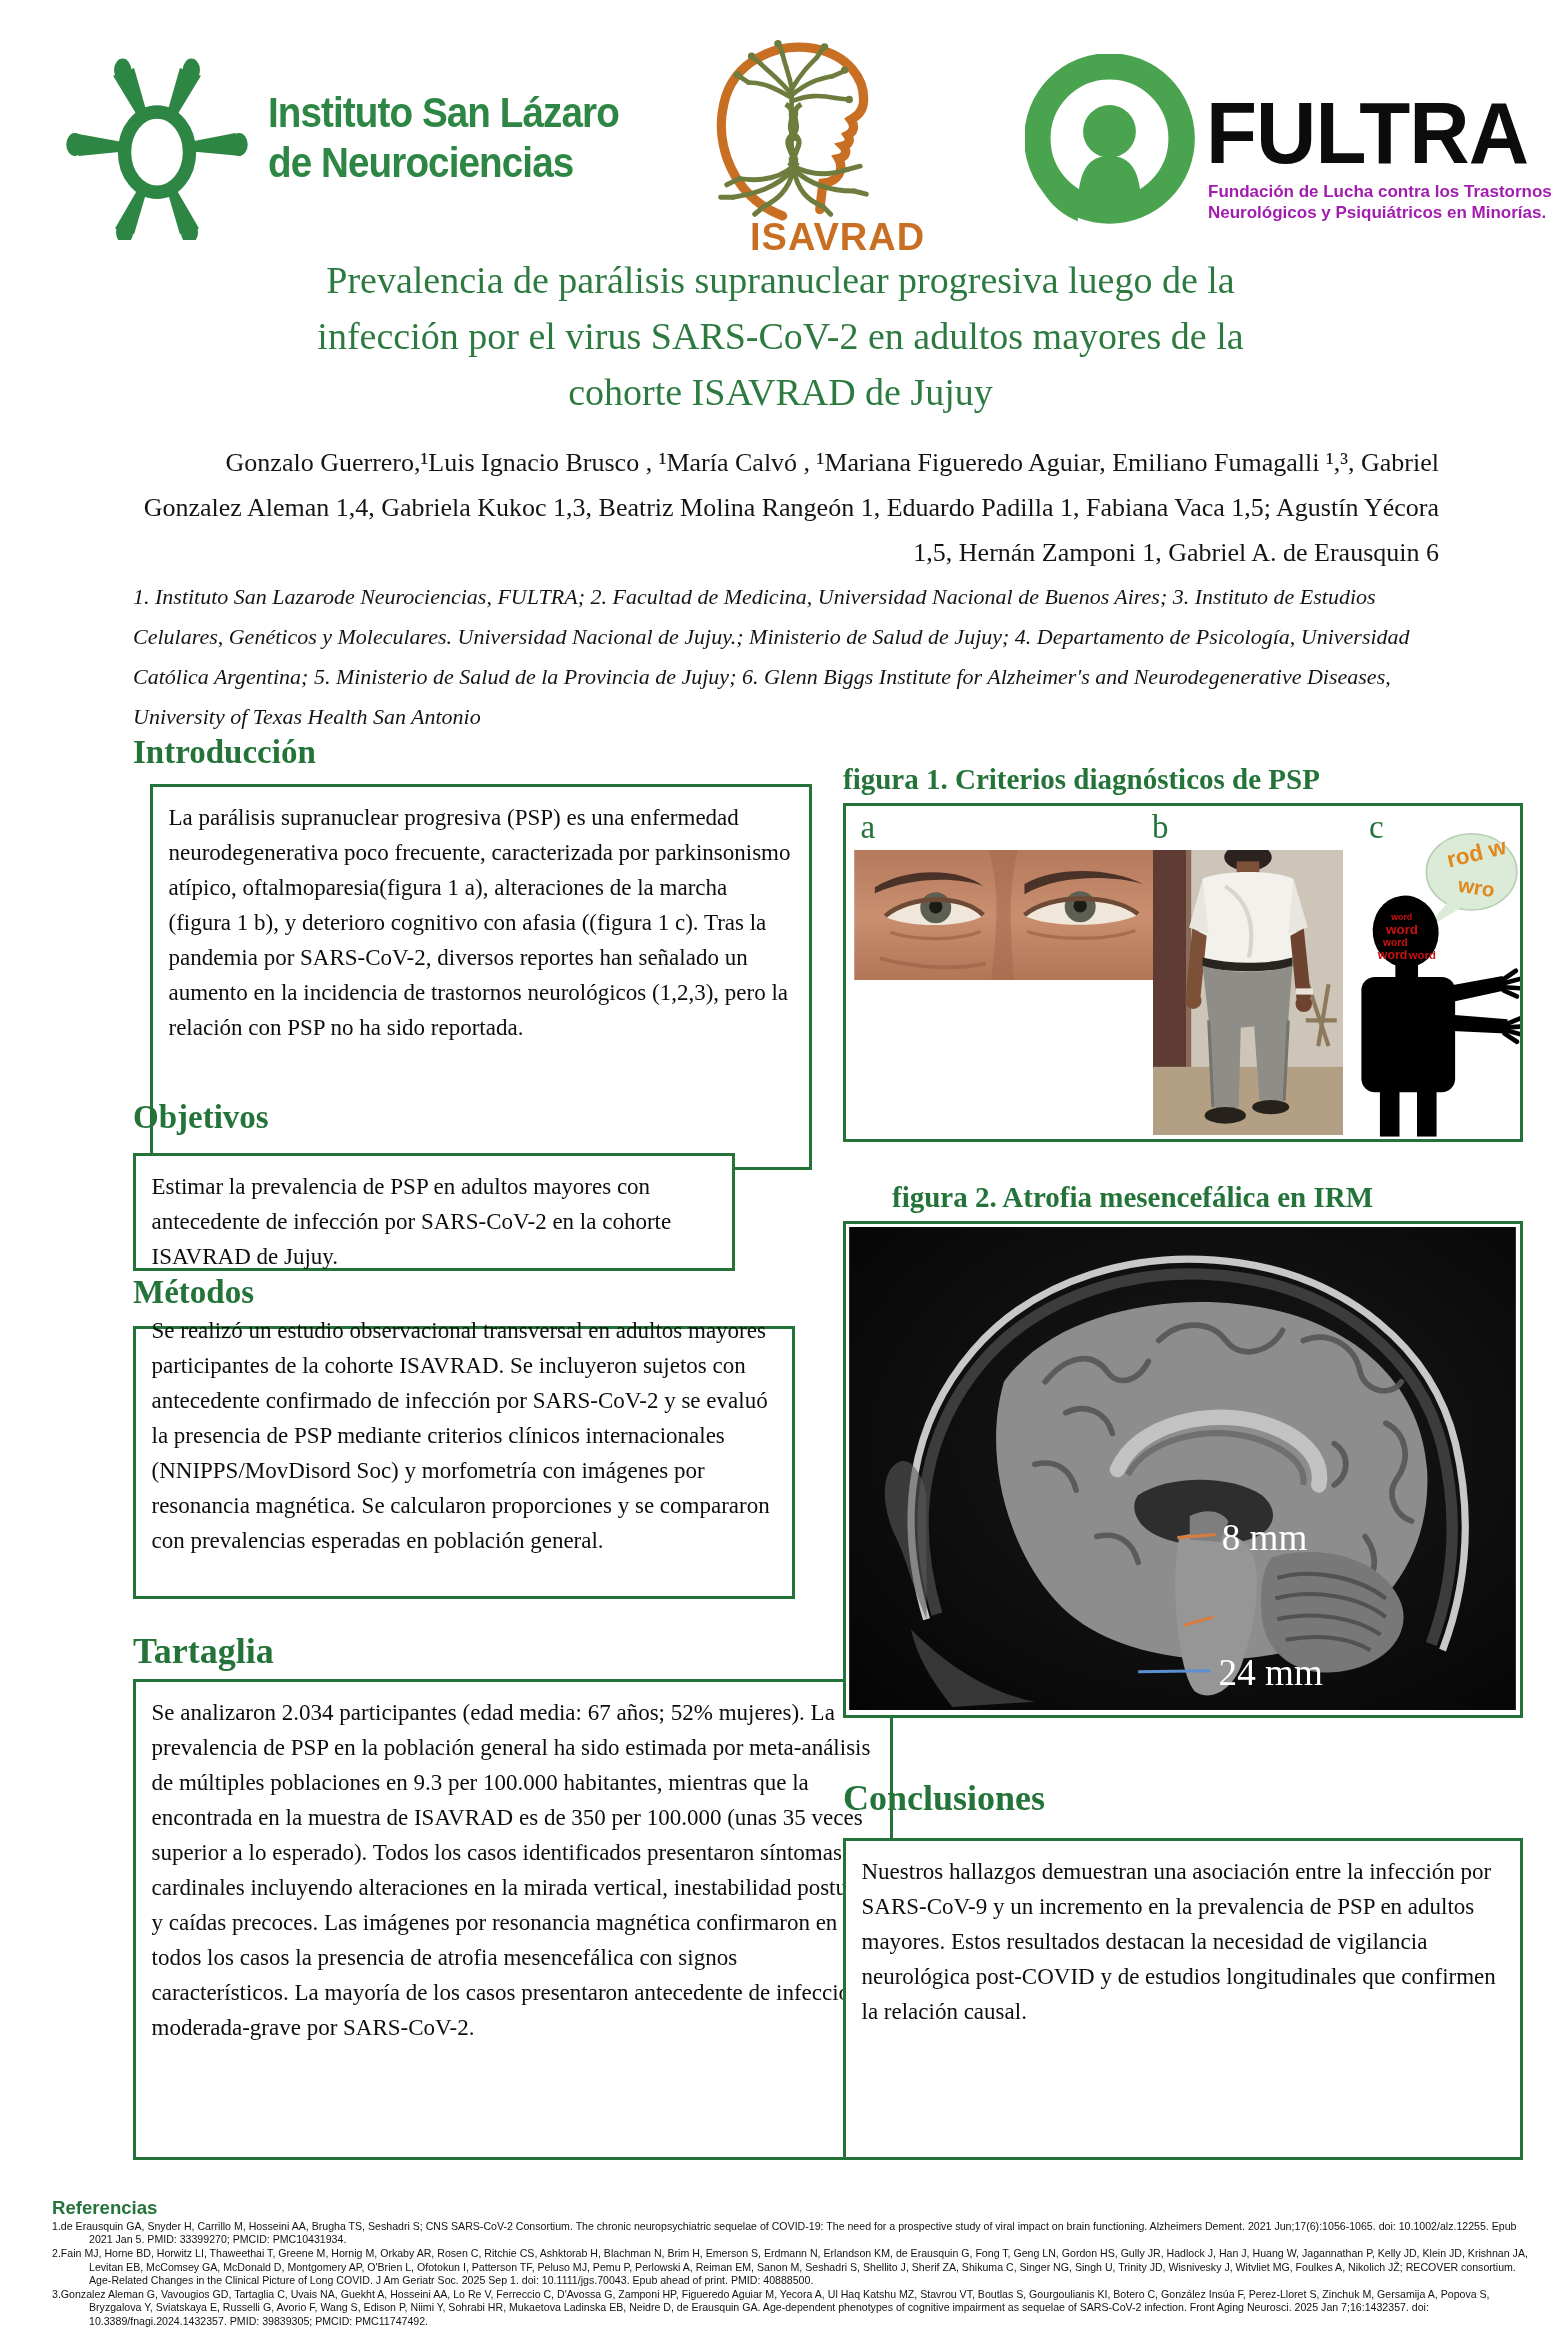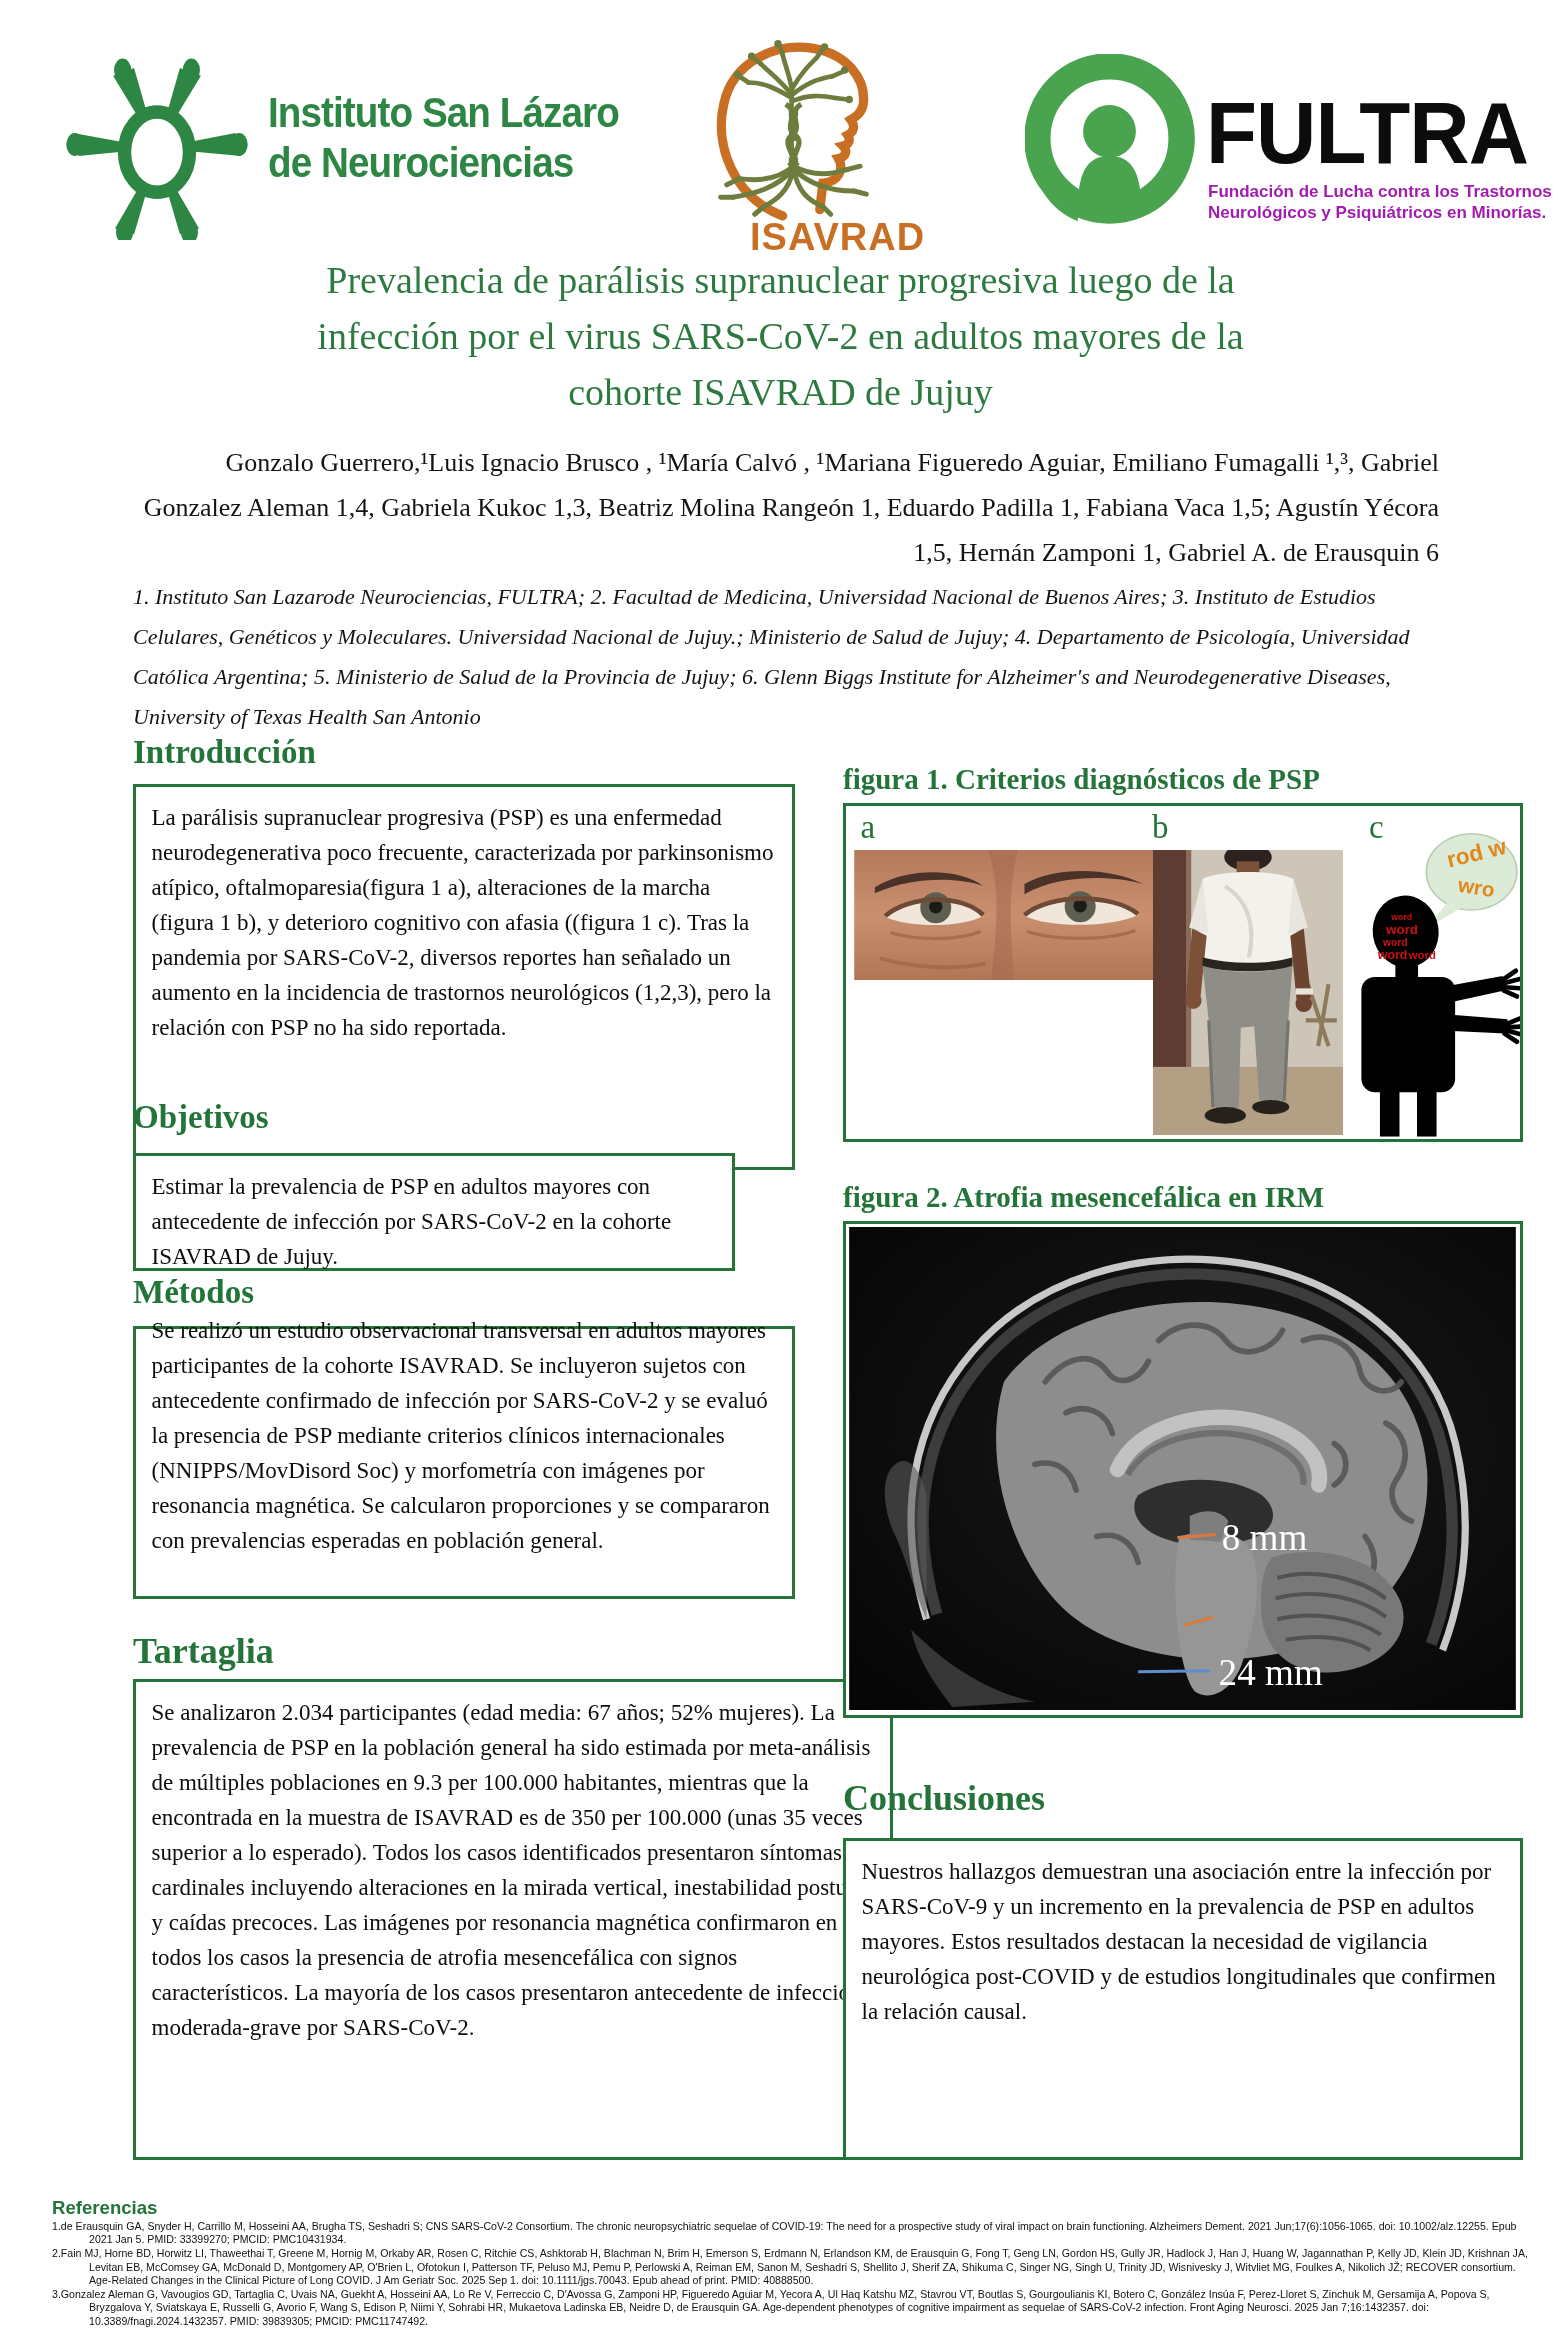--- a/index.html
+++ b/index.html
@@ -127,21 +127,21 @@
   <div class="abs main-title" style="left:135px;top:252px;width:1291px;">
     <div>Prevalencia de parálisis supranuclear progresiva luego de la</div>
     <div>infección por el virus SARS-CoV-2 en adultos mayores de la</div>
     <div>cohorte ISAVRAD de Jujuy</div>
   </div>
 
   <div class="abs authors" style="left:133px;top:440px;width:1306px;text-align:right;">Gonzalo Guerrero,¹Luis Ignacio Brusco , ¹María Calvó , ¹Mariana Figueredo Aguiar, Emiliano Fumagalli ¹,³, Gabriel Gonzalez Aleman 1,4, Gabriela Kukoc 1,3, Beatriz Molina Rangeón 1, Eduardo Padilla 1, Fabiana Vaca 1,5; Agustín Yécora 1,5, Hernán Zamponi 1, Gabriel A. de Erausquin 6</div>
   <div class="abs affiliations" style="left:133px;top:577px;width:1311px;">1. Instituto San Lazarode Neurociencias, FULTRA; 2. Facultad de Medicina, Universidad Nacional de Buenos Aires; 3. Instituto de Estudios Celulares, Genéticos y Moleculares. Universidad Nacional de Jujuy.; Ministerio de Salud de Jujuy; 4. Departamento de Psicología, Universidad Católica Argentina; 5. Ministerio de Salud de la Provincia de Jujuy; 6. Glenn Biggs Institute for Alzheimer's and Neurodegenerative Diseases, University of Texas Health San Antonio</div>
 
   <div class="abs sec-head" style="left:133px;top:734px;">Introducción</div>
-  <div class="abs gbox" style="left:133px;top:784px;width:662px;height:386px;">
+  <div class="abs gbox" style="left:150px;top:784px;width:662px;height:386px;">
     <p>La parálisis supranuclear progresiva (PSP) es una enfermedad neurodegenerativa poco frecuente, caracterizada por parkinsonismo atípico, oftalmoparesia(figura 1 a), alteraciones de la marcha (figura 1 b), y deterioro cognitivo con afasia ((figura 1 c). Tras la pandemia por SARS-CoV-2, diversos reportes han señalado un aumento en la incidencia de trastornos neurológicos (1,2,3), pero la relación con PSP no ha sido reportada.</p>
   </div>
 
   <div class="abs sec-head" style="left:133px;top:1099px;">Objetivos</div>
   <div class="abs gbox" style="left:133px;top:1153px;width:602px;height:118px;">
     <p>Estimar la prevalencia de PSP en adultos mayores con antecedente de infección por SARS-CoV-2 en la cohorte ISAVRAD de Jujuy.</p>
   </div>
 
   <div class="abs sec-head" style="left:133px;top:1274px;">Métodos</div>
   <div class="abs gbox metodos" style="left:133px;top:1326px;width:662px;height:273px;">
@@ -249,21 +249,21 @@
             <path d="M308,404 l30,8"></path>
             <path d="M304,410 l24,16"></path>
         </g>
 
         <rect x="62" y="520" width="38" height="90" fill="#000000"></rect>
         <rect x="134" y="520" width="38" height="90" fill="#000000"></rect>
       </svg>
     </div>
   </div>
 
-  <div class="abs fig-head" style="left:843px;top:1181px;">figura 2. Atrofia mesencefálica en IRM</div>
+  <div class="abs fig-head" style="left:892px;top:1181px;">figura 2. Atrofia mesencefálica en IRM</div>
   <div class="abs gbox" style="left:843px;top:1221px;width:680px;height:497px;">
     <div class="abs" style="left:3.1px;top:3.1px;width:667px;height:483px;">
       <svg width="667" height="483" viewBox="0 0 1292 936">
         <defs>
           <radialGradient id="bgglow" cx="0.55" cy="0.45" r="0.8">
             <stop offset="0" stop-color="#1a1a1a"></stop>
               <stop offset="1" stop-color="#040404"></stop>
           </radialGradient>
         </defs>
         <rect width="1292" height="936" fill="url(#bgglow)"></rect>

